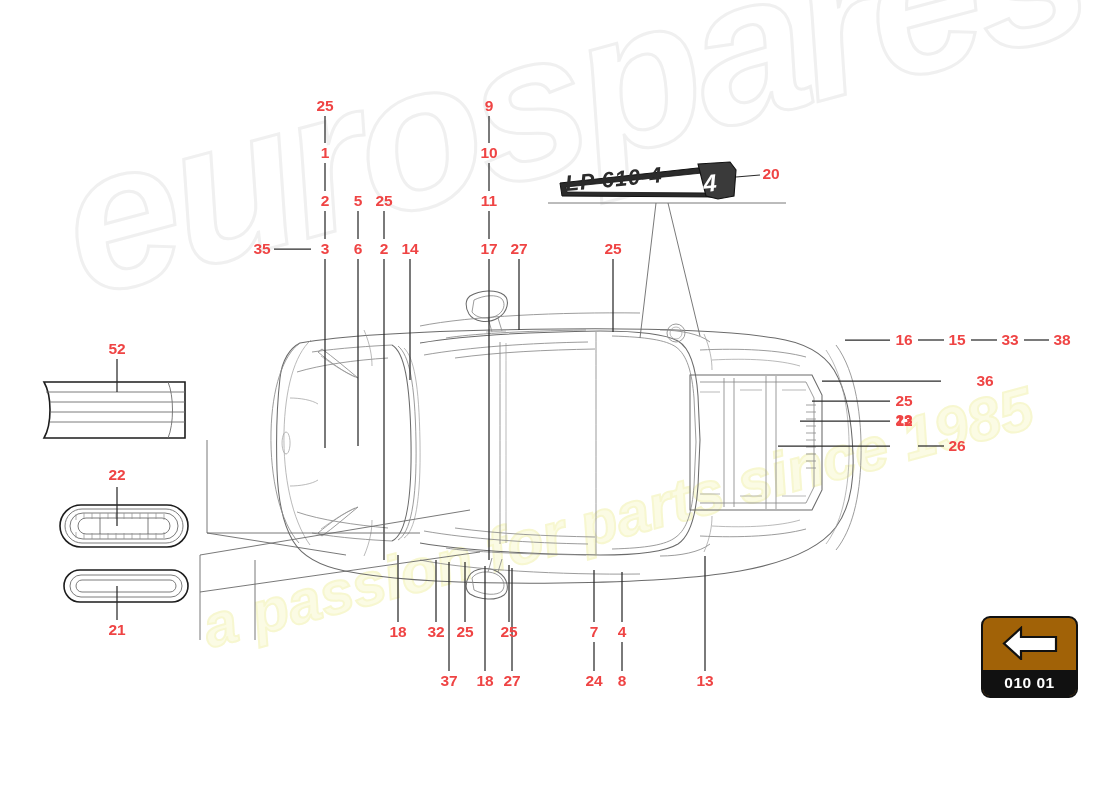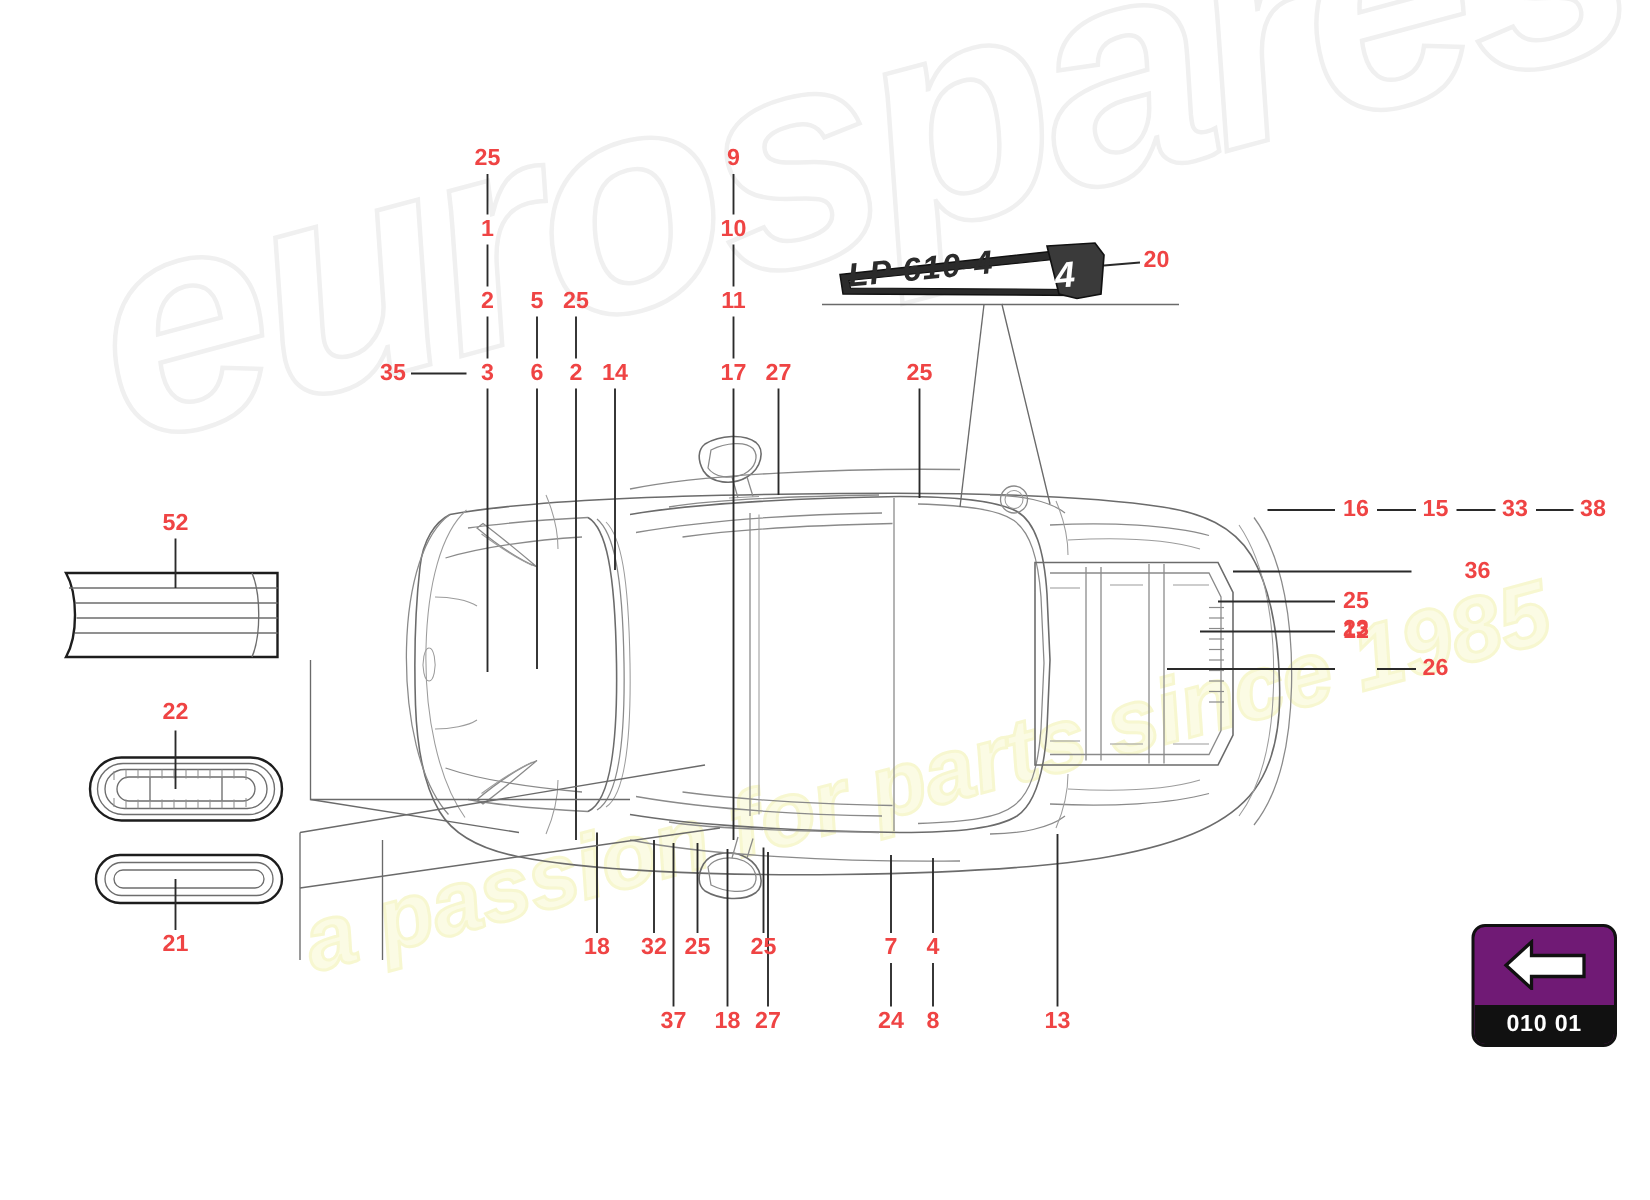--- a/index.html
+++ b/index.html
@@ -57,21 +57,21 @@
     letter-spacing:0px;
   }
 
   
   .refbox{
     position:absolute;
     left:981px;top:616px;
     width:93px;height:78px;
     border:2px solid #111;
     border-radius:9px;
-    background:#701a75;
+    background:#a16207;
     overflow:hidden;
     z-index:5;
   }
   .refbox .arrowzone{
     position:relative;height:50px;width:100%;
     display:flex;align-items:center;justify-content:center;
   }
   .refbox .numzone{
     position:absolute;left:0;bottom:0;width:100%;height:26px;
     background:#111;color:#fff;

